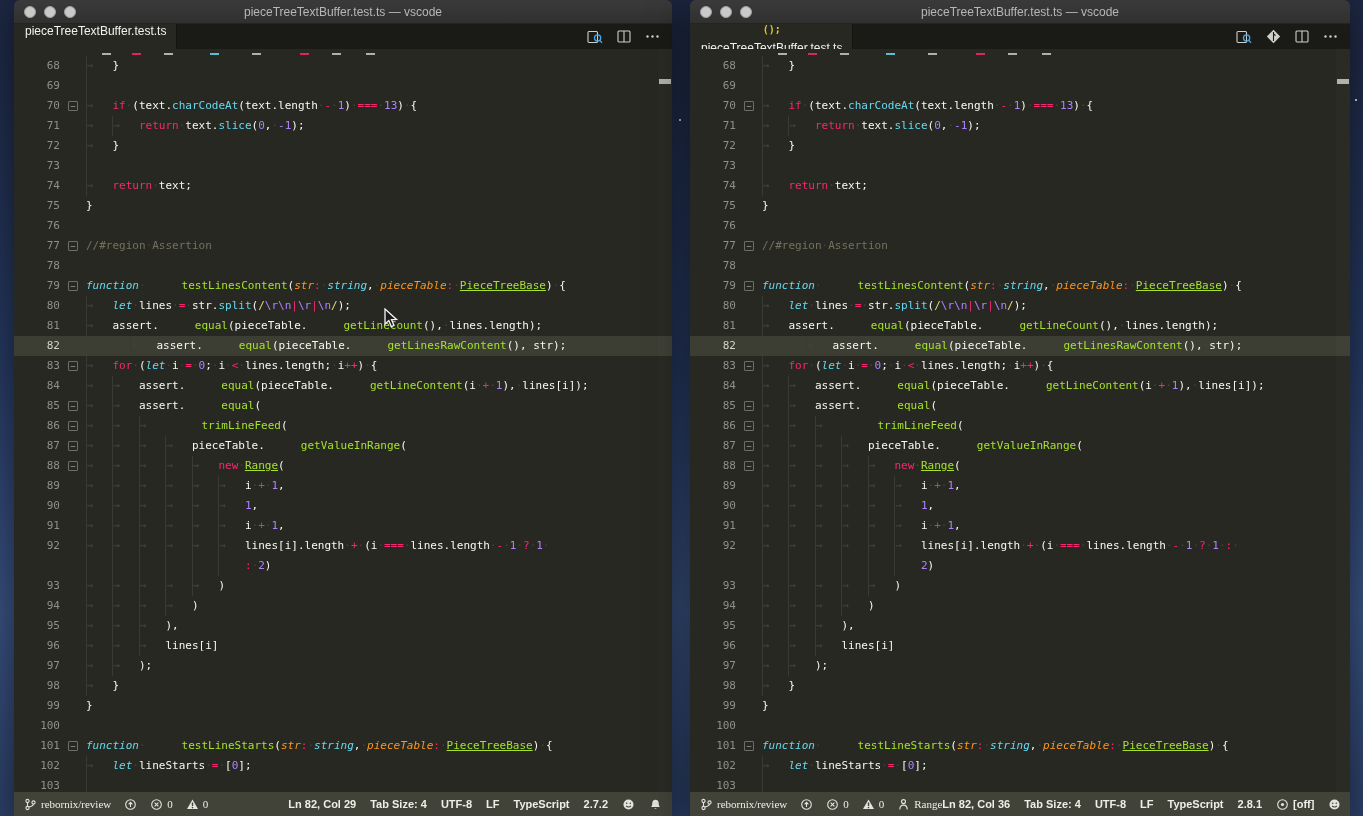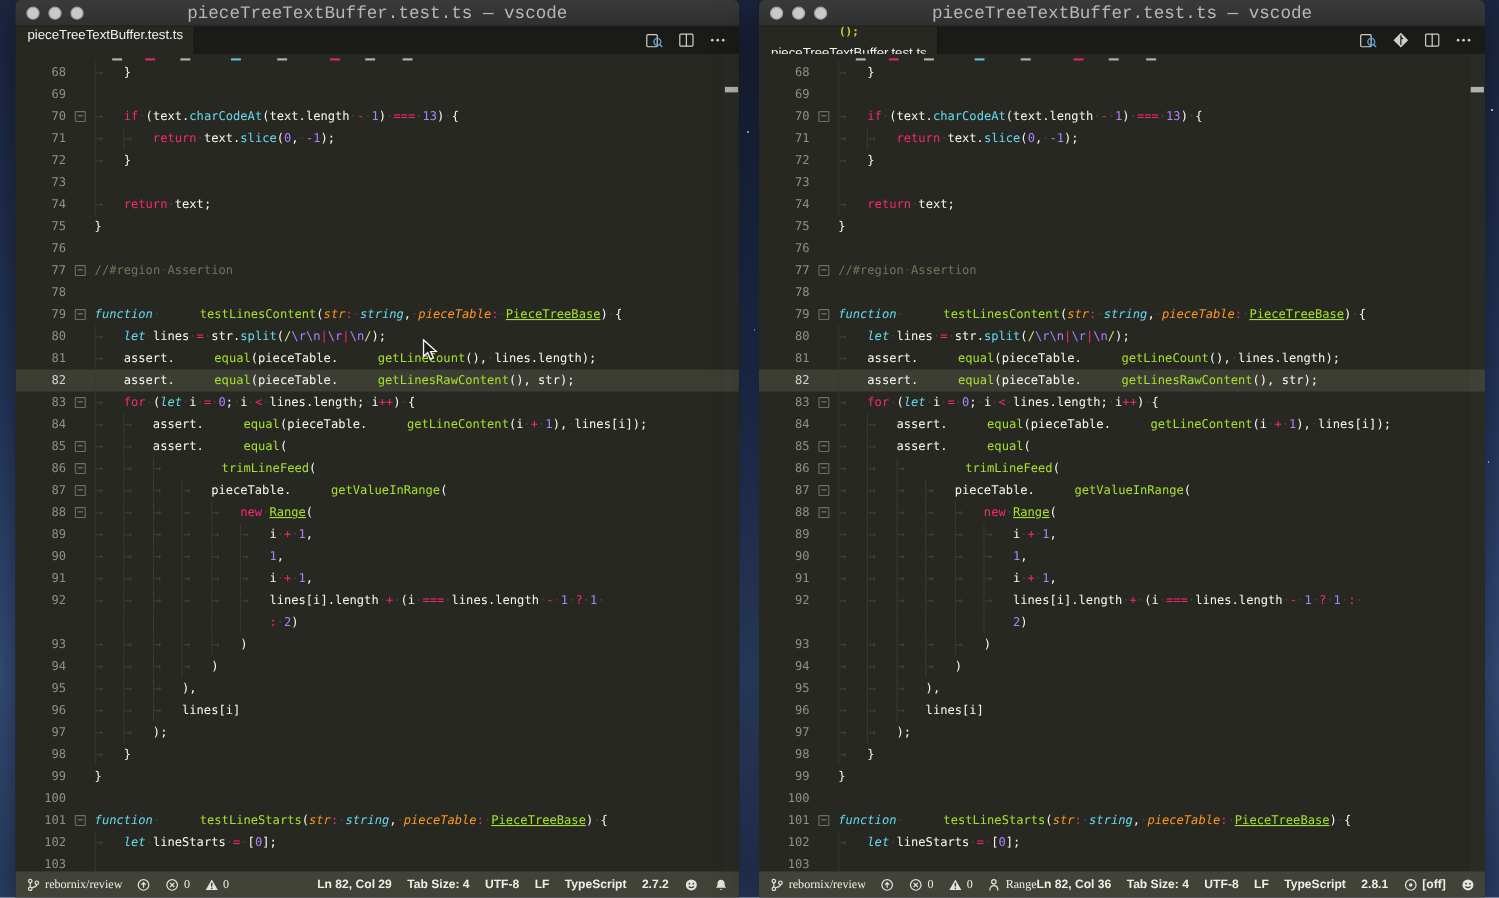--- a/index.html
+++ b/index.html
@@ -30,21 +30,21 @@
   
   .titlebar {
     height:24px; flex:0 0 24px; background:linear-gradient(#3a3a3a,#303030);
     display:flex; align-items:center; position:relative;
     border-bottom:1px solid #242424;
   }
   .traffic { display:flex; gap:8px; margin-left:10px; }
   .traffic i { width:12px; height:12px; border-radius:50%; background:#c9c9c7; border:1px solid #9f9f9d; display:block; }
   .win-title {
     position:absolute; left:0; right:0; text-align:center;
-    font-size:16px; color:#b7b7b7; pointer-events:none;font-family:Liberation Mono, monospace;
+    font-size:12px; color:#b7b7b7; pointer-events:none;
   }
 
   
   .tabbar { height:25px; flex:0 0 25px; background:#1a1b17; display:flex; align-items:stretch; }
   .tab {
     background:#272822; color:#f1f1ef; font-size:12px;
     display:flex; align-items:center; gap:6px; padding:0 10px 0 11px;
     border-right:1px solid #14150f;
     flex-direction:column;
   }
@@ -54,21 +54,21 @@
   .tab-actions .action { display:flex; align-items:center; color:#cfcfca; }
   .tab-actions svg { display:block; }
 
   
   .editor { flex:1 1 auto; background:#272822; position:relative; overflow:hidden;
             font-family:"DejaVu Sans Mono", monospace; font-size:11px; line-height:20px; }
   .partial-top { height:7px; position:relative; overflow:hidden; }
   .partial-top i { position:absolute; bottom:1px; height:2px; width:9px; display:block; opacity:.85; }
   .rows { position:relative; }
   .row { height:20px; display:flex; white-space:pre; }
-  .row.current { background:#3c3d33; }
+  .row.current { background:#3c3d33;gap:44px; }
   .gutter { flex:0 0 72px; display:flex; align-items:center; }
   .lnum { width:46px; text-align:right; color:#90908a; }
   .row.current .lnum { color:#d4d4cd; }
   .foldbox { width:26px; display:flex; justify-content:center; }
   .fold {
     width:10px; height:10px; border:1px solid #6e6e68; border-radius:1px;
     color:#9a9a94; font-size:9px; line-height:8px; text-align:center; display:block;
   }
   .code { flex:1 1 auto; color:#f8f8f2; overflow:hidden; }
   .ind { display:inline-block; width:4ch; border-left:1px solid #393a31; color:#434439; height:20px; vertical-align:top; }

